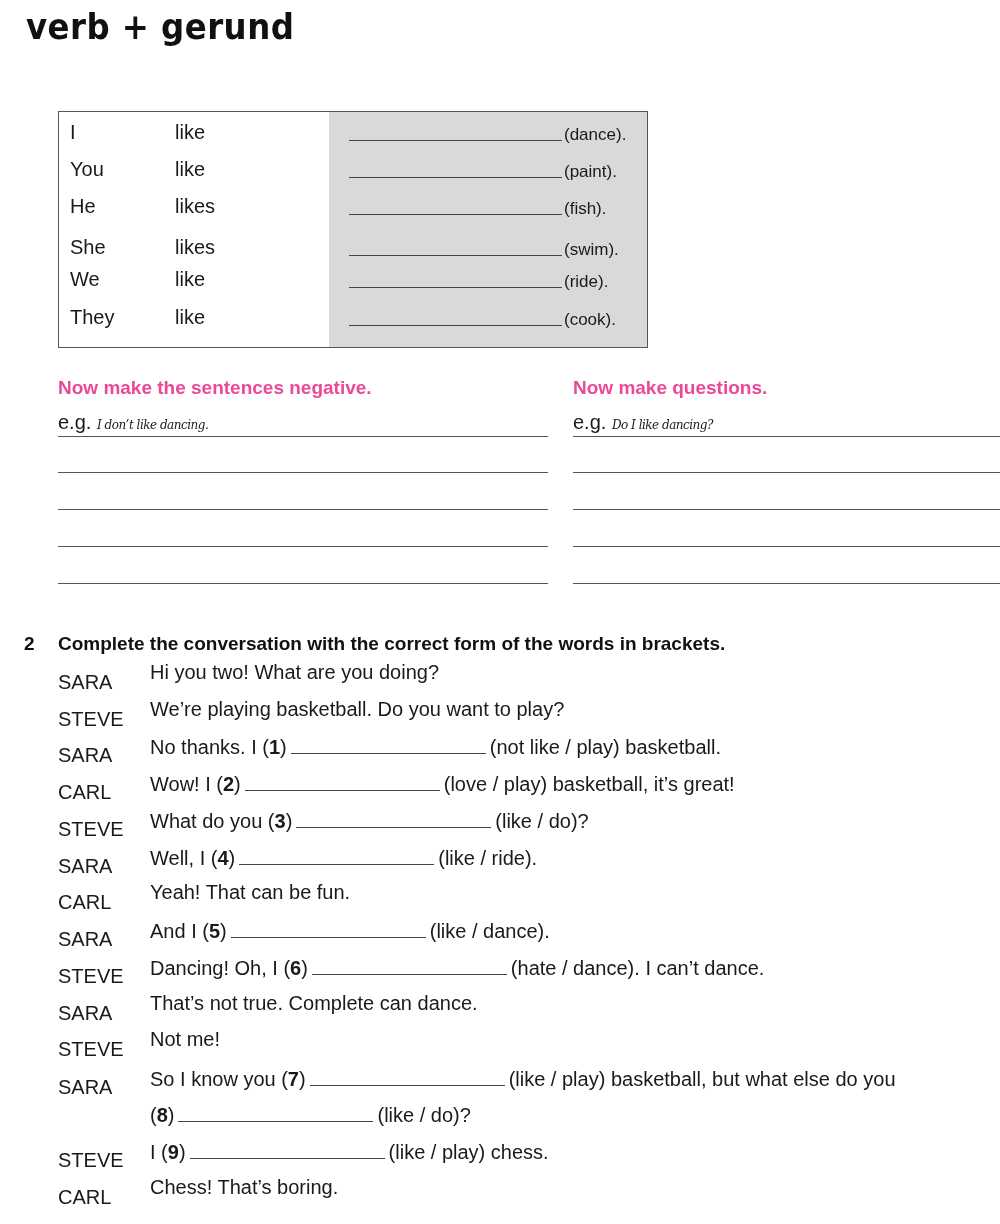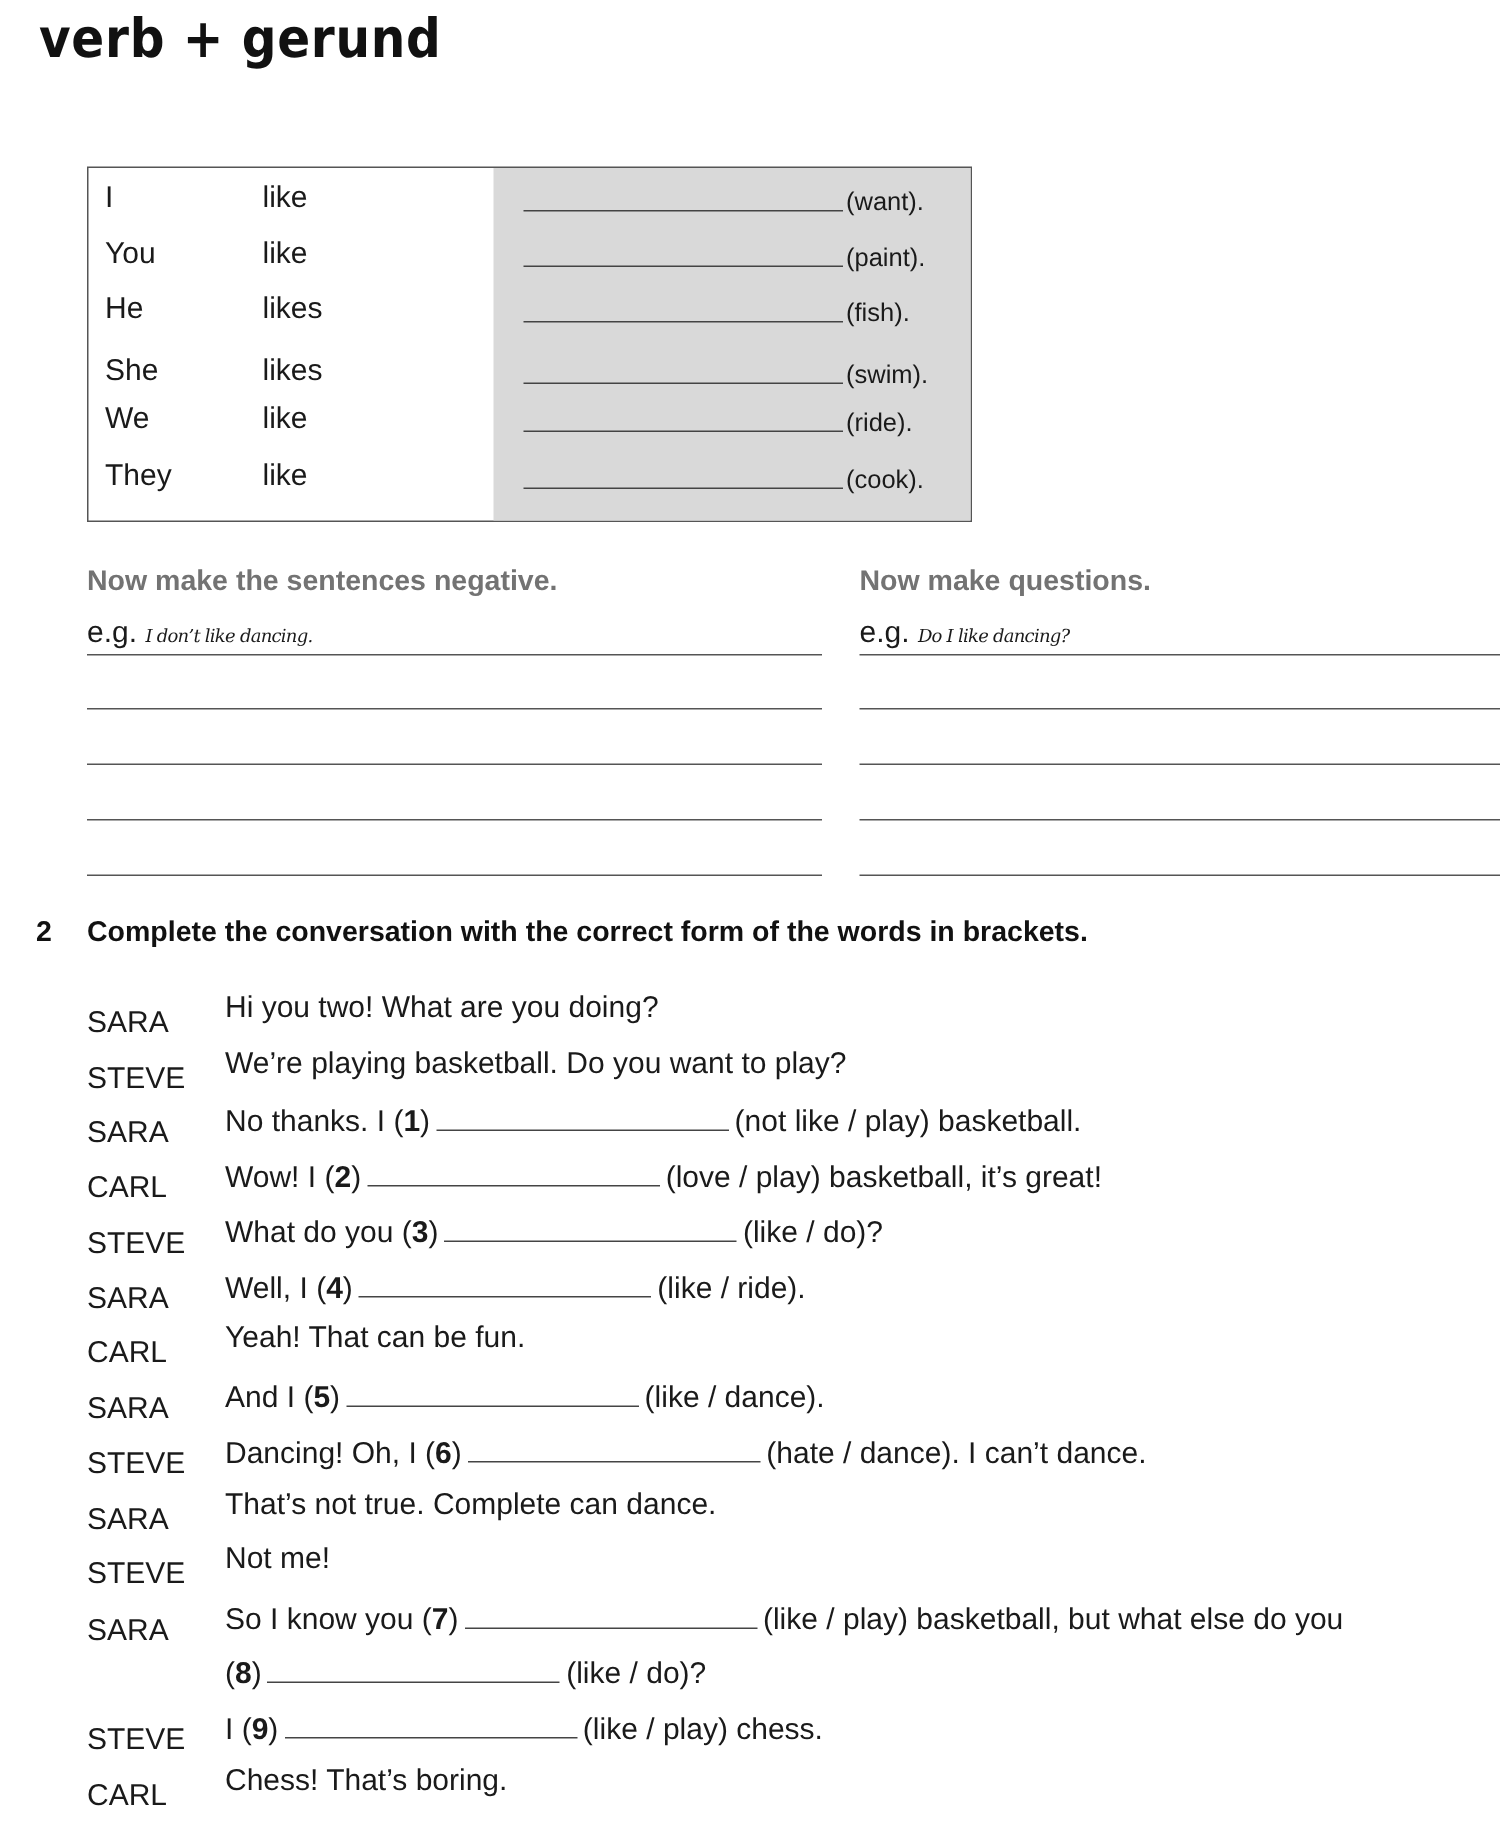--- a/index.html
+++ b/index.html
@@ -32,21 +32,21 @@
     .grow { position: absolute; left: 0; width: 100%; height: 30px; font-size: 20px; }
     .grow .pron { position: absolute; left: 11px; top: 0; }
     .grow .verb { position: absolute; left: 116px; top: 0; }
     .grow .blank {
       position: absolute; left: 290px; top: 19px; width: 213px; height: 1px;
       border-bottom: 1.3px solid #444;
     }
     .grow .hint { position: absolute; left: 505px; top: 4px; font-size: 17px; }
 
     
-    .subhead { position: absolute; top: 377px; font-weight: bold; font-size: 19px; color: #737373; }
+    .subhead { position: absolute; top: 377px; font-weight: bold; font-size: 19px; color: #ec4899; }
     .line {
       position: absolute; height: 1px; border-bottom: 1.3px solid #555;
     }
     .example {
       position: absolute; top: 411px; font-size: 20px; white-space: nowrap;
     }
     .example .hand {
       font-family: "DejaVu Serif", serif; font-style: italic; font-size: 12px; letter-spacing: -0.5px;
     }
 
@@ -67,21 +67,21 @@
   <div class="title">verb + gerund</div>
 
 
   <div class="gtable">
     <div class="shade"></div>
 
     <div class="grow" style="top:9px;">
       <span class="pron">I</span>
       <span class="verb">like</span>
       <span class="blank"></span>
-      <span class="hint">(want).</span>
+      <span class="hint">(dance).</span>
     </div>
     <div class="grow" style="top:46px;">
       <span class="pron">You</span>
       <span class="verb">like</span>
       <span class="blank"></span>
       <span class="hint">(paint).</span>
     </div>
     <div class="grow" style="top:83px;">
       <span class="pron">He</span>
       <span class="verb">likes</span>
@@ -123,21 +123,21 @@
   <div class="example" style="left:561px;">
     <span>e.g.</span>
     <span class="hand">Do I like dancing?</span>
   </div>
   <div class="line" style="left:561px; top:436px; width:439px;"></div>
   <div class="line" style="left:561px; top:472px; width:439px;"></div>
   <div class="line" style="left:561px; top:509px; width:439px;"></div>
   <div class="line" style="left:561px; top:546px; width:439px;"></div>
   <div class="line" style="left:561px; top:583px; width:439px;"></div>
 
-  <div class="ex-heading" style="top:611px;">
+  <div class="ex-heading" style="top:633px;">
     <span class="num">2</span><span>Complete the conversation with the correct form of the words in brackets.</span>
   </div>
 
   <div class="conv-row" style="top:661px;">
     <span class="speaker">SARA</span>
     <span class="speech">Hi you two! What are you doing?</span>
   </div>
   <div class="conv-row" style="top:698px;">
     <span class="speaker">STEVE</span>
     <span class="speech">We’re playing basketball. Do you want to play?</span>

